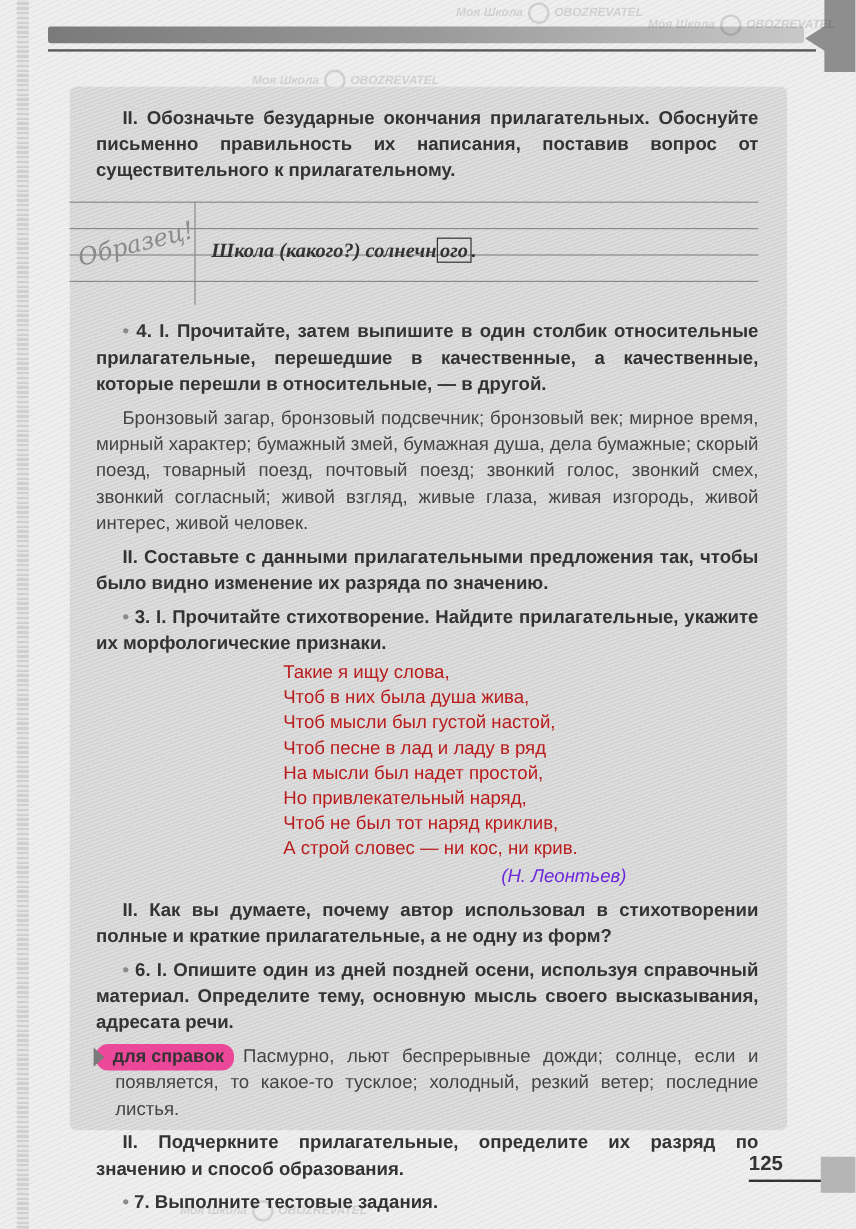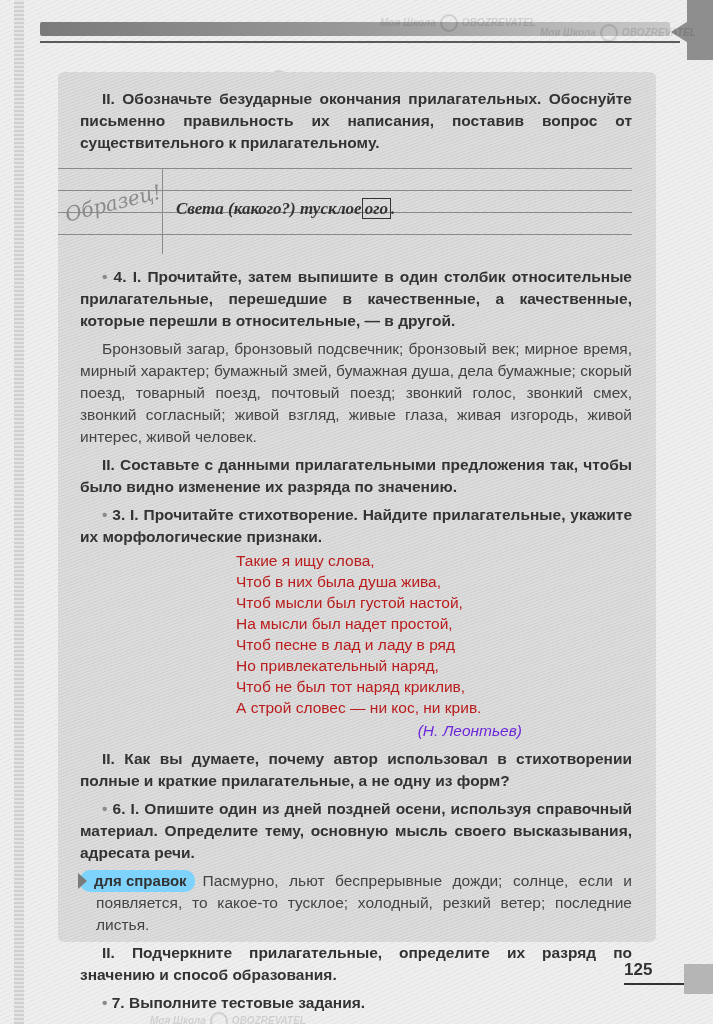--- a/index.html
+++ b/index.html
@@ -169,21 +169,21 @@
       color: #6d28d9;
       margin-right: 110px;
       margin-bottom: 6px;
     }
     .ref-label {
       display: inline-block;
       position: relative;
       font-weight: bold;
       font-size: 15px;
       color: #333;
-      background: #7dd3fc;
+      background: #ec4899;
       border-radius: 10px;
       padding: 0 8px 0 14px;
       margin-left: -16px;
       margin-right: 8px;
     }
     .ref-arrow {
       position: absolute;
       left: -2px;
       top: 3px;
       width: 0;
@@ -217,21 +217,20 @@
       height: 30px;
       background: #b5b5b5;
     }
     .watermark {
       position: absolute;
       font-size: 10px;
       font-style: italic;
       font-weight: bold;
       color: rgba(0,0,0,0.12);
       white-space: nowrap;
-      margin-top: 12px;
     }
     .wm-logo {
       display: inline-block;
       width: 14px;
       height: 14px;
       border-radius: 50%;
       border: 2px solid rgba(0,0,0,0.12);
       vertical-align: middle;
       margin: 0 4px;
     }
@@ -257,36 +256,36 @@
 
   <p class="bold task-head">II. Обозначьте безударные окончания прилагательных. Обоснуйте письменно правильность их написания, поставив вопрос от существительного к прилагательному.</p>
 
   <div class="sample-table">
     <div class="hline" style="top:0;"></div>
     <div class="hline" style="top:22px;"></div>
     <div class="hline" style="top:44px;"></div>
     <div class="hline" style="top:66px;"></div>
     <div class="vline"></div>
     <span class="sample-label">Образец!</span>
-    <span class="sample-text"><span>Света (какого?) тусклое</span><span class="boxed">ого</span><span>.</span></span>
+    <span class="sample-text"><span>Школа (какого?) солнечн</span><span class="boxed">ого</span><span>.</span></span>
   </div>
 
   <p class="bold indent"><span class="bullet">•</span> <span>4. I. Прочитайте, затем выпишите в один столбик относительные прилагательные, перешедшие в качественные, а качественные, которые перешли в относительные, — в другой.</span></p>
   <div class="gap"></div>
   <p class="body-text indent">Бронзовый загар, бронзовый подсвечник; бронзовый век; мирное время, мирный характер; бумажный змей, бумажная душа, дела бумажные; скорый поезд, товарный поезд, почтовый поезд; звонкий голос, звонкий смех, звонкий согласный; живой взгляд, живые глаза, живая изгородь, живой интерес, живой человек.</p>
   <p class="bold indent">II. Составьте с данными прилагательными предложения так, чтобы было видно изменение их разряда по значению.</p>
   <div class="gap"></div>
 
   <p class="bold indent"><span class="bullet">•</span> <span>3. I. Прочитайте стихотворение. Найдите прилагательные, укажите их морфологические признаки.</span></p>
   <div class="poem">
     <span class="poem-line">Такие я ищу слова,</span>
     <span class="poem-line">Чтоб в них была душа жива,</span>
     <span class="poem-line">Чтоб мысли был густой настой,</span>
+    <span class="poem-line">Чтоб песне в лад и ладу в ряд</span>
     <span class="poem-line">На мысли был надет простой,</span>
-    <span class="poem-line">Чтоб песне в лад и ладу в ряд</span>
     <span class="poem-line">Но привлекательный наряд,</span>
     <span class="poem-line">Чтоб не был тот наряд криклив,</span>
     <span class="poem-line">А строй словес — ни кос, ни крив.</span>
   </div>
   <p class="author">(Н. Леонтьев)</p>
   <p class="bold indent">II. Как вы думаете, почему автор использовал в стихотворении полные и краткие прилагательные, а не одну из форм?</p>
   <div class="gap"></div>
 
   <p class="bold indent"><span class="bullet">•</span> <span>6. I. Опишите один из дней поздней осени, используя справочный материал. Определите тему, основную мысль своего высказывания, адресата речи.</span></p>
   <div class="gap"></div>

